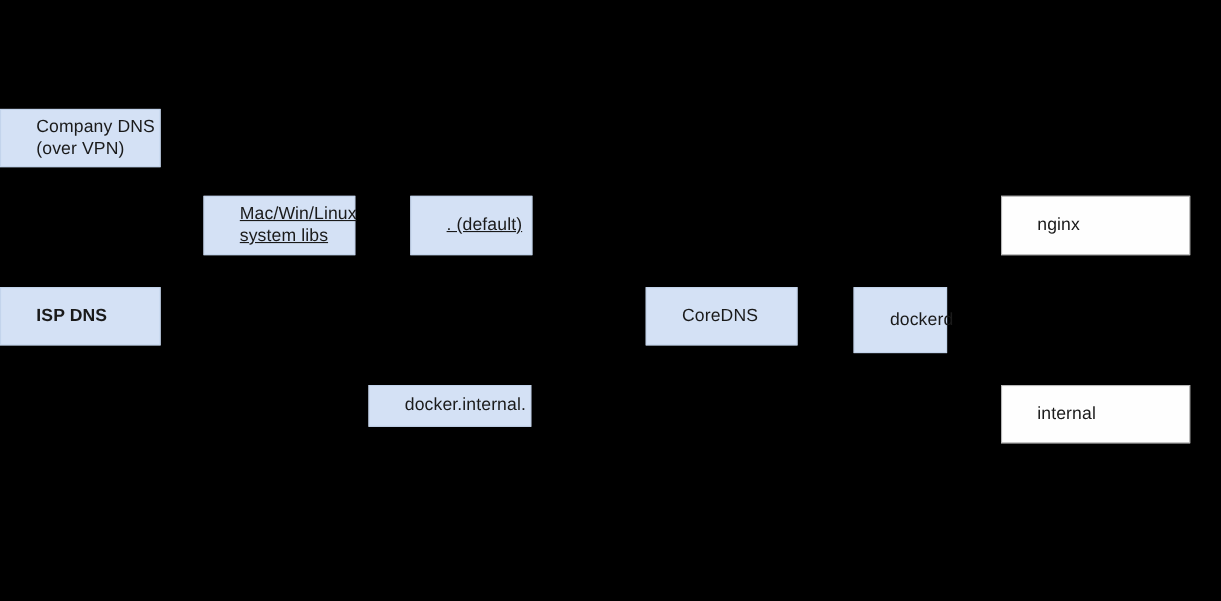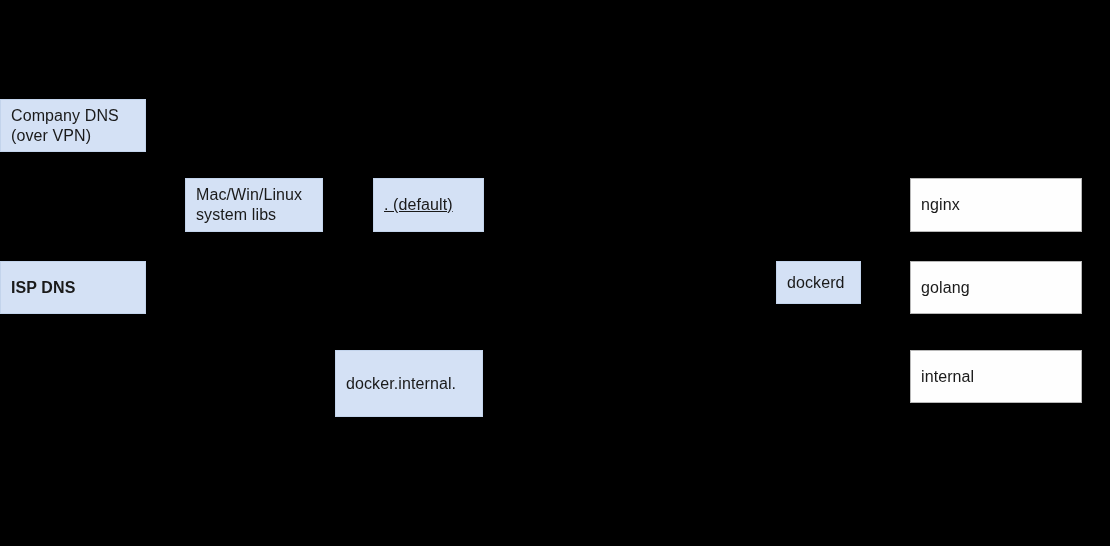--- a/index.html
+++ b/index.html
@@ -32,30 +32,31 @@
     background: #d4e1f5;
     border: 1px solid #c3d4ec;
   }
   .node.white {
     background: #fefefe;
     border: 1px solid #b8b8b8;
   }
   .node .label {
     display: block;
     white-space: pre-line;
+    margin-left: 22px;
   }
 </style>
 </head>
 <body>
 
 <div id="canvas">
     <div class="node blue" style="left: 0px; top: 99px; width: 146px; height: 53px;"><span class="label">Company DNS
 (over VPN)</span></div>
     <div class="node blue" style="left: 0px; top: 261px; width: 146px; height: 53px; font-weight: bold;"><span class="label">ISP DNS</span></div>
-    <div class="node blue" style="left: 185px; top: 178px; width: 138px; height: 54px;"><span class="label">Mac/Win/Linux
+    <div class="node blue" style="left: 185px; top: 178px; width: 138px; height: 54px; text-decoration: underline;"><span class="label">Mac/Win/Linux
 system libs</span></div>
     <div class="node blue" style="left: 373px; top: 178px; width: 111px; height: 54px; text-decoration: underline;"><span class="label">. (default)</span></div>
-    <div class="node blue" style="left: 335px; top: 350px; width: 148px; height: 67px;"><span class="label">docker.internal.</span></div>
-    <div class="node blue" style="left: 776px; top: 261px; width: 85px; height: 43px;"><span class="label">dockerd</span></div>
+    <div class="node blue" style="left: 335px; top: 350px; width: 148px; height: 38px;"><span class="label">docker.internal.</span></div>
+    <div class="node blue" style="left: 587px; top: 261px; width: 138px; height: 53px;"><span class="label">CoreDNS</span></div>
+    <div class="node blue" style="left: 776px; top: 261px; width: 85px; height: 60px;"><span class="label">dockerd</span></div>
     <div class="node white" style="left: 910px; top: 178px; width: 172px; height: 54px;"><span class="label">nginx</span></div>
-    <div class="node white" style="left: 910px; top: 261px; width: 172px; height: 53px;"><span class="label">golang</span></div>
     <div class="node white" style="left: 910px; top: 350px; width: 172px; height: 53px;"><span class="label">internal</span></div>
   </div>
 
 </body></html>

